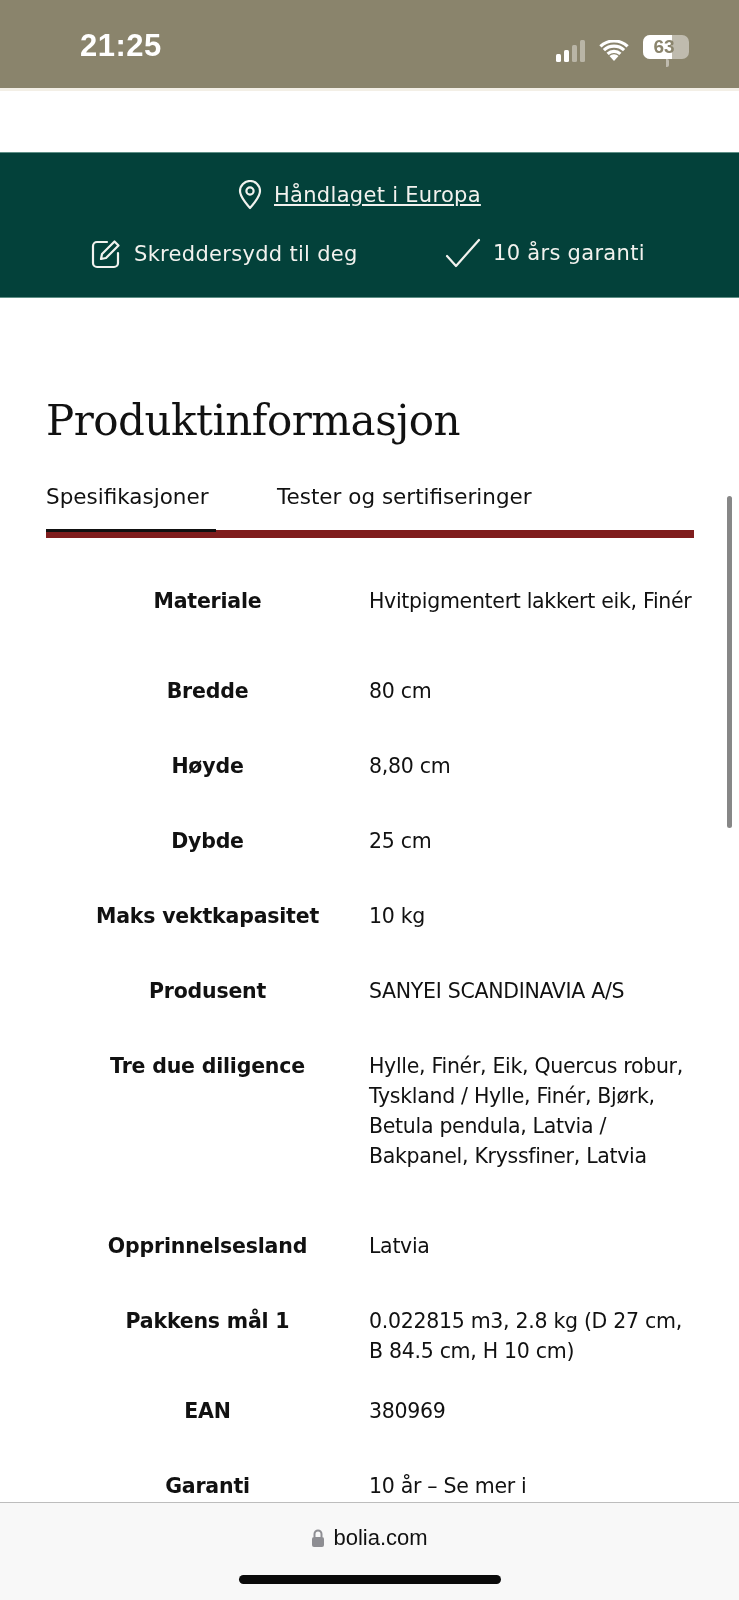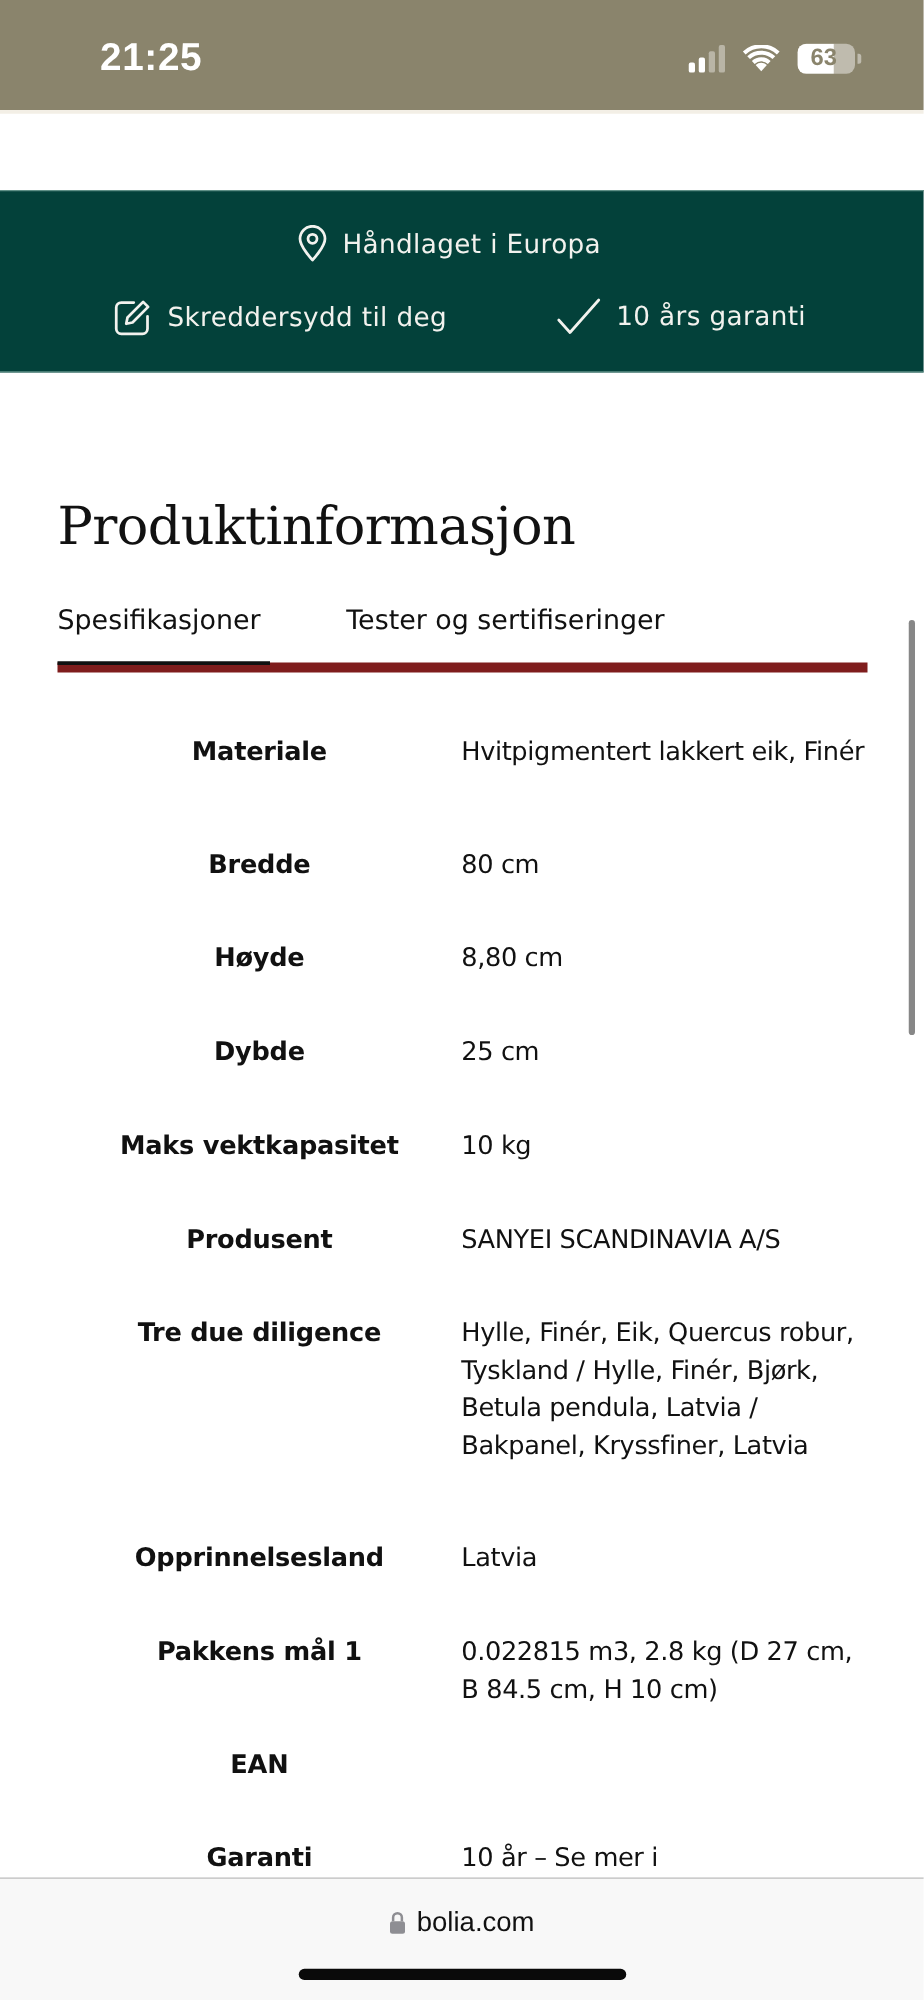--- a/index.html
+++ b/index.html
@@ -65,21 +65,21 @@
       border-top: 1px solid #5f8f86;
       border-bottom: 1px solid #5f8f86;
     }
     .usp-item {
       position: absolute; display: flex; align-items: center; gap: 12px;
       font-size: 22.5px; font-weight: 400; letter-spacing: 0.3px;
       font-family: "DejaVu Sans", sans-serif;
       white-space: nowrap;
     }
     .usp-item svg { display: block; }
-    .usp-1 { left: 238px; top: 27px; }
+    .usp-1 { left: 238px; top: 27px; text-decoration: underline; }
     .usp-2 { left: 90px;  top: 85px; }
     .usp-3 { left: 445px; top: 85px; }
     .usp-item .txt { font-size: 21px; }
 
     
     .section-title {
       position: absolute; left: 46px; top: 372px;
       font-family: "DejaVu Serif", "Liberation Serif", serif;
       font-size: 42px; font-weight: 400; letter-spacing: -0.5px;
       color: #111111;
@@ -158,21 +158,21 @@
         <span style="height:12px"></span>
         <span class="dim" style="height:17px"></span>
         <span class="dim" style="height:22px"></span>
       </div>
       <svg width="30" height="22" viewBox="0 0 30 22">
         <path d="M15 21 L10.5 16 A6.5 6.5 0 0 1 19.5 16 Z" fill="#fff"></path>
         <path d="M7.5 12.8 A11 11 0 0 1 22.5 12.8 L20.3 15.1 A8 8 0 0 0 9.7 15.1 Z" fill="#fff"></path>
         <path d="M3.8 8.9 A16.5 16.5 0 0 1 26.2 8.9 L24 11.2 A13.4 13.4 0 0 0 6 11.2 Z" fill="#fff"></path>
         <path d="M0.3 5.2 A21.5 21.5 0 0 1 29.7 5.2 L27.5 7.5 A18.4 18.4 0 0 0 2.5 7.5 Z" fill="#fff"></path>
       </svg>
-      <div style="display:flex;align-items:center;">
+      <div style="display:flex;align-items:center;flex-direction:column;">
         <div class="battery">
           <div class="battery-fill"></div>
           <div class="battery-text">63</div>
         </div>
         <div class="battery-tip" style="margin-left:2px"></div>
       </div>
     </div>
   </div>
 
   <div class="top-line"></div>
@@ -242,20 +242,21 @@
     <div class="spec-row" style="height:75px">
       <div class="spec-label">Opprinnelsesland</div>
       <div class="spec-value">Latvia</div>
     </div>
     <div class="spec-row" style="height:90px">
       <div class="spec-label">Pakkens mål 1</div>
       <div class="spec-value" style="width:320px">0.022815 m3, 2.8 kg (D 27 cm, B 84.5 cm, H 10 cm)</div>
     </div>
     <div class="spec-row" style="height:75px">
       <div class="spec-label">EAN</div>
+      <div class="spec-value">380969</div>
     </div>
     <div class="spec-row" style="height:75px">
       <div class="spec-label">Garanti</div>
       <div class="spec-value">10 år – Se mer i</div>
     </div>
   </div>
 
   <div class="browser-bar">
     <div class="url">
       <svg width="14" height="20" viewBox="0 0 14 20">

